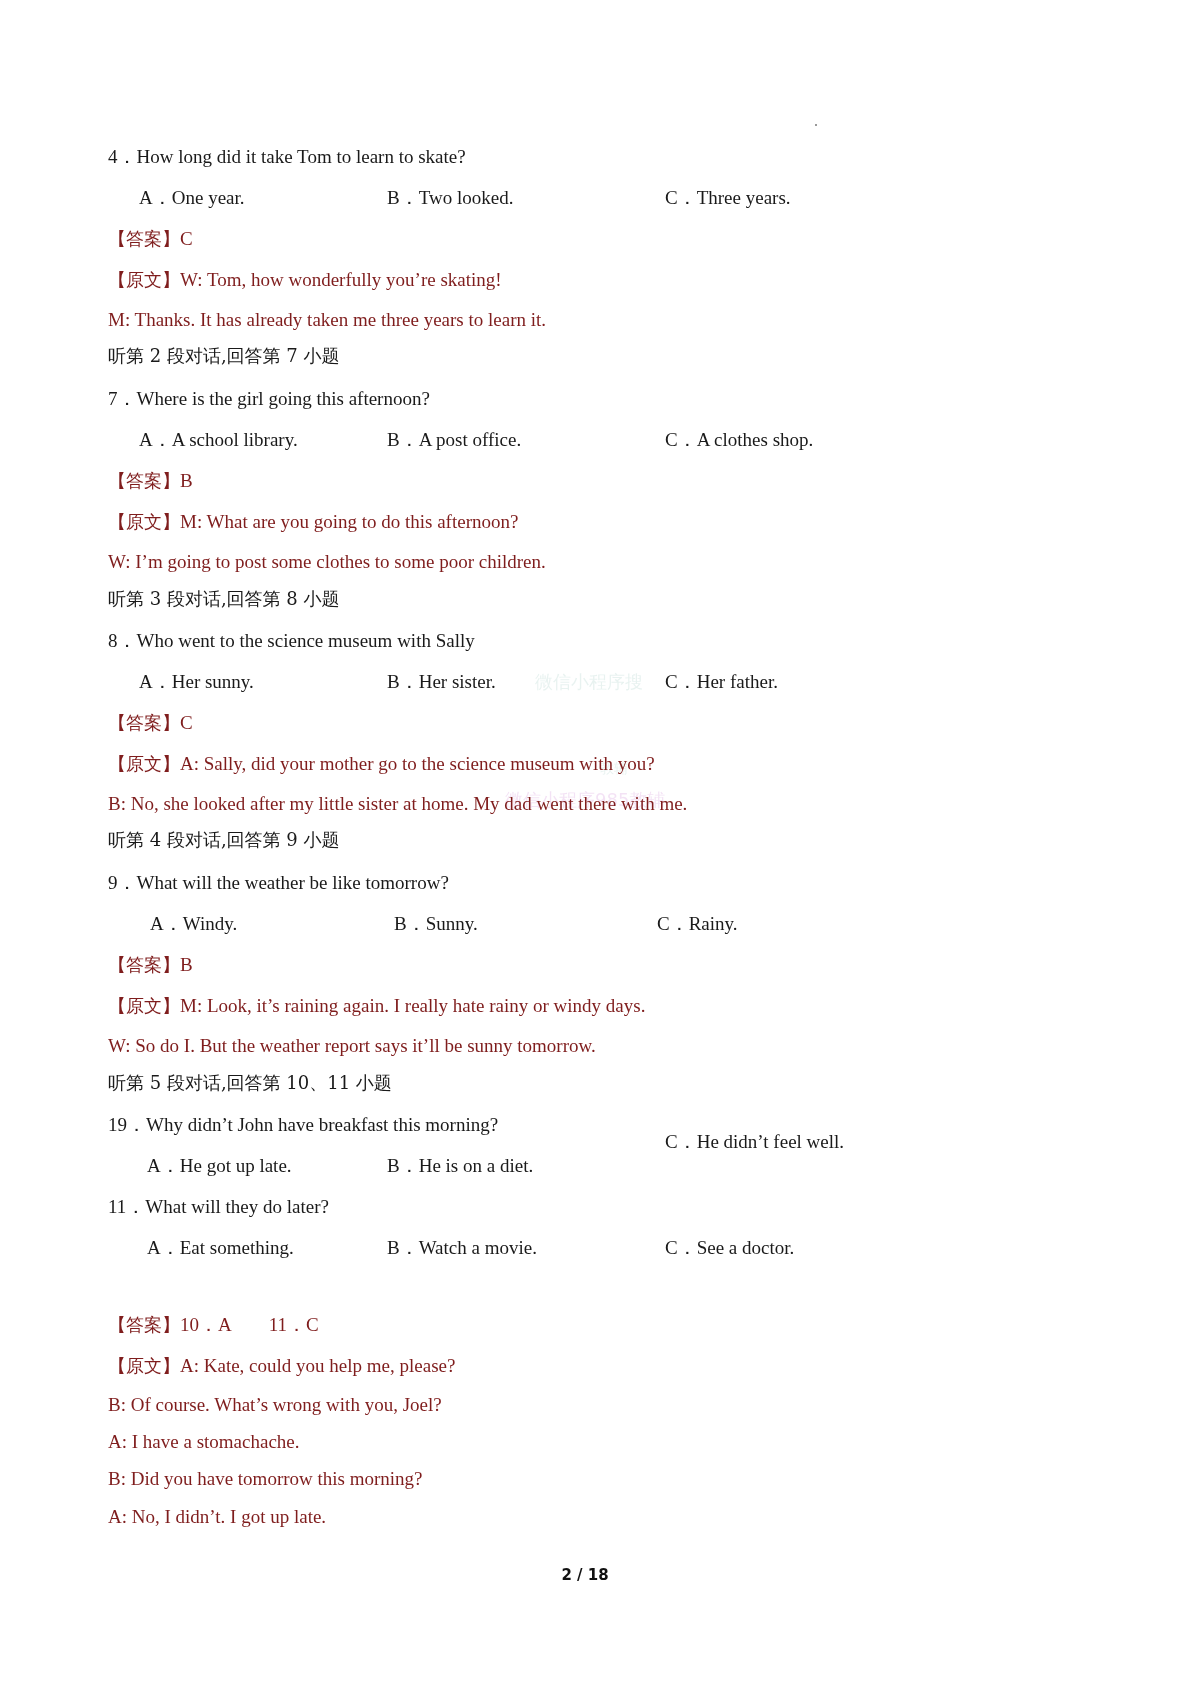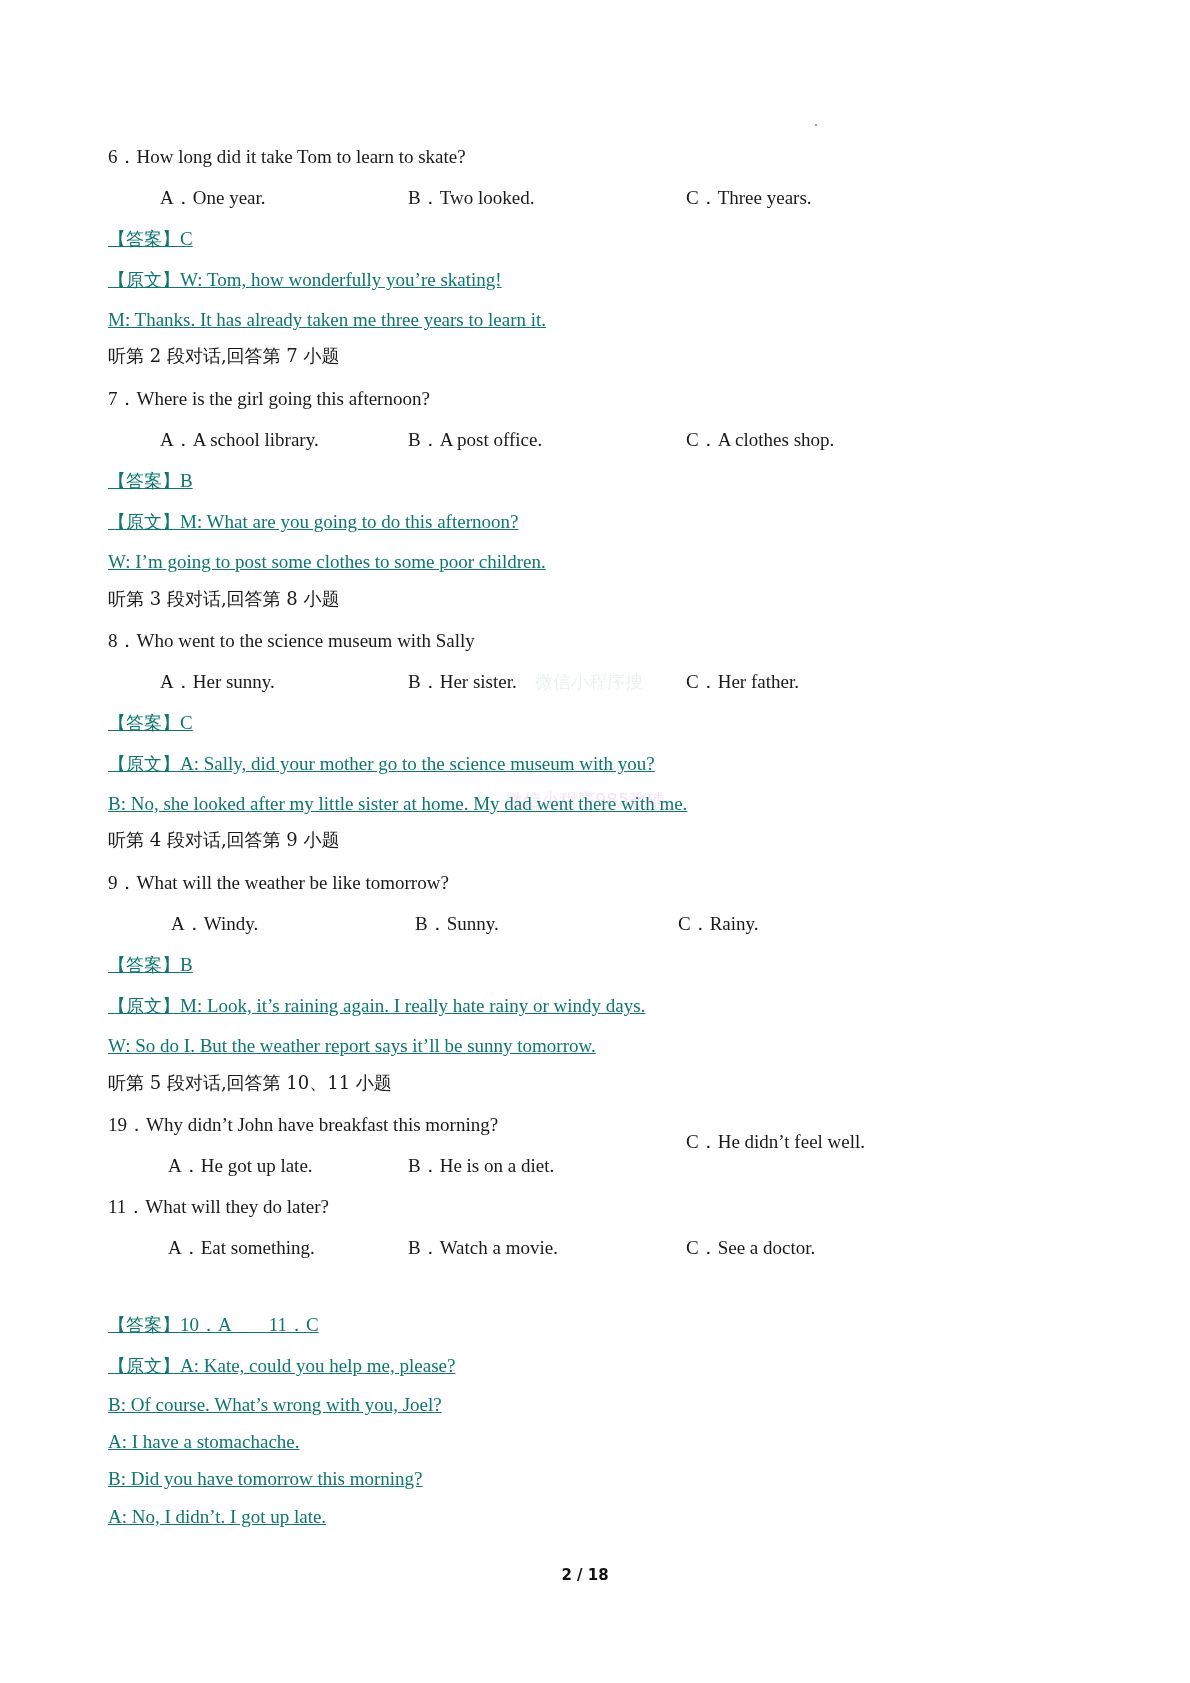--- a/index.html
+++ b/index.html
@@ -1,36 +1,36 @@
 <!DOCTYPE html>
 <html><head>
 <meta charset="utf-8">
 <style>
   html, body { margin: 0; padding: 0; background: #ffffff; }
   body { width: 1190px; height: 1683px; position: relative; overflow: hidden;
          font-family: "Liberation Serif", "DejaVu Serif", serif; color: #1a1a1a; }
   .line { position: absolute; left: 108px; font-size: 19px; line-height: 24px; white-space: nowrap; }
-  .red { color: #0f766e; text-decoration: underline; }
-  .opt { position: absolute; font-size: 19px; line-height: 24px; white-space: nowrap; margin-left: 21px; }
+  .red { color: #7f1d1d; }
+  .opt { position: absolute; font-size: 19px; line-height: 24px; white-space: nowrap; }
   .cn { font-family: "DejaVu Serif", "Liberation Serif", serif; font-size: 18px; }
   .pagenum { position: absolute; top: 1566px; left: 0; width: 1170px; text-align: center;
              font-family: "DejaVu Sans", "Liberation Sans", sans-serif; font-weight: bold; font-size: 15px; color: #111; }
   .watermark { position: absolute; left: 525px; top: 670px; width: 190px; height: 150px; opacity: 0.12; pointer-events: none; }
   .watermark .wm-top { position: absolute; top: 0; left: 10px; font-size: 18px; color: #4a9a8a; font-family: "DejaVu Sans", sans-serif; }
   .watermark .wm-num { position: absolute; top: 14px; left: 20px; font-size: 64px; font-weight: bold; color: #4a9a8a; font-family: "DejaVu Sans", sans-serif; letter-spacing: 4px; }
   .watermark .wm-sub { position: absolute; top: 90px; left: 75px; font-size: 14px; color: #4a9a8a; font-family: "DejaVu Sans", sans-serif; }
   .watermark .wm-bot { position: absolute; top: 118px; left: -20px; font-size: 18px; color: #a21caf; font-family: "DejaVu Sans", sans-serif; }
   .dot { position: absolute; left: 815px; top: 124px; width: 2px; height: 2px; background: #999; }
 </style>
 </head>
 <body>
 
 <div class="dot"></div>
 
-<div class="line" style="top:145px">6．How long did it take Tom to learn to skate?</div>
+<div class="line" style="top:145px">4．How long did it take Tom to learn to skate?</div>
 <div class="opt" style="top:186px;left:139px">A．One year.</div>
 <div class="opt" style="top:186px;left:387px">B．Two looked.</div>
 <div class="opt" style="top:186px;left:665px">C．Three years.</div>
 <div class="line red" style="top:227px"><span class="cn">【答案】</span><span>C</span></div>
 <div class="line red" style="top:268px"><span class="cn">【原文】</span><span>W: Tom, how wonderfully you’re skating!</span></div>
 <div class="line red" style="top:308px">M: Thanks. It has already taken me three years to learn it.</div>
 
 <div class="line cn" style="top:344px">听第 2 段对话,回答第 7 小题</div>
 <div class="line" style="top:387px">7．Where is the girl going this afternoon?</div>
 <div class="opt" style="top:428px;left:139px">A．A school library.</div>

